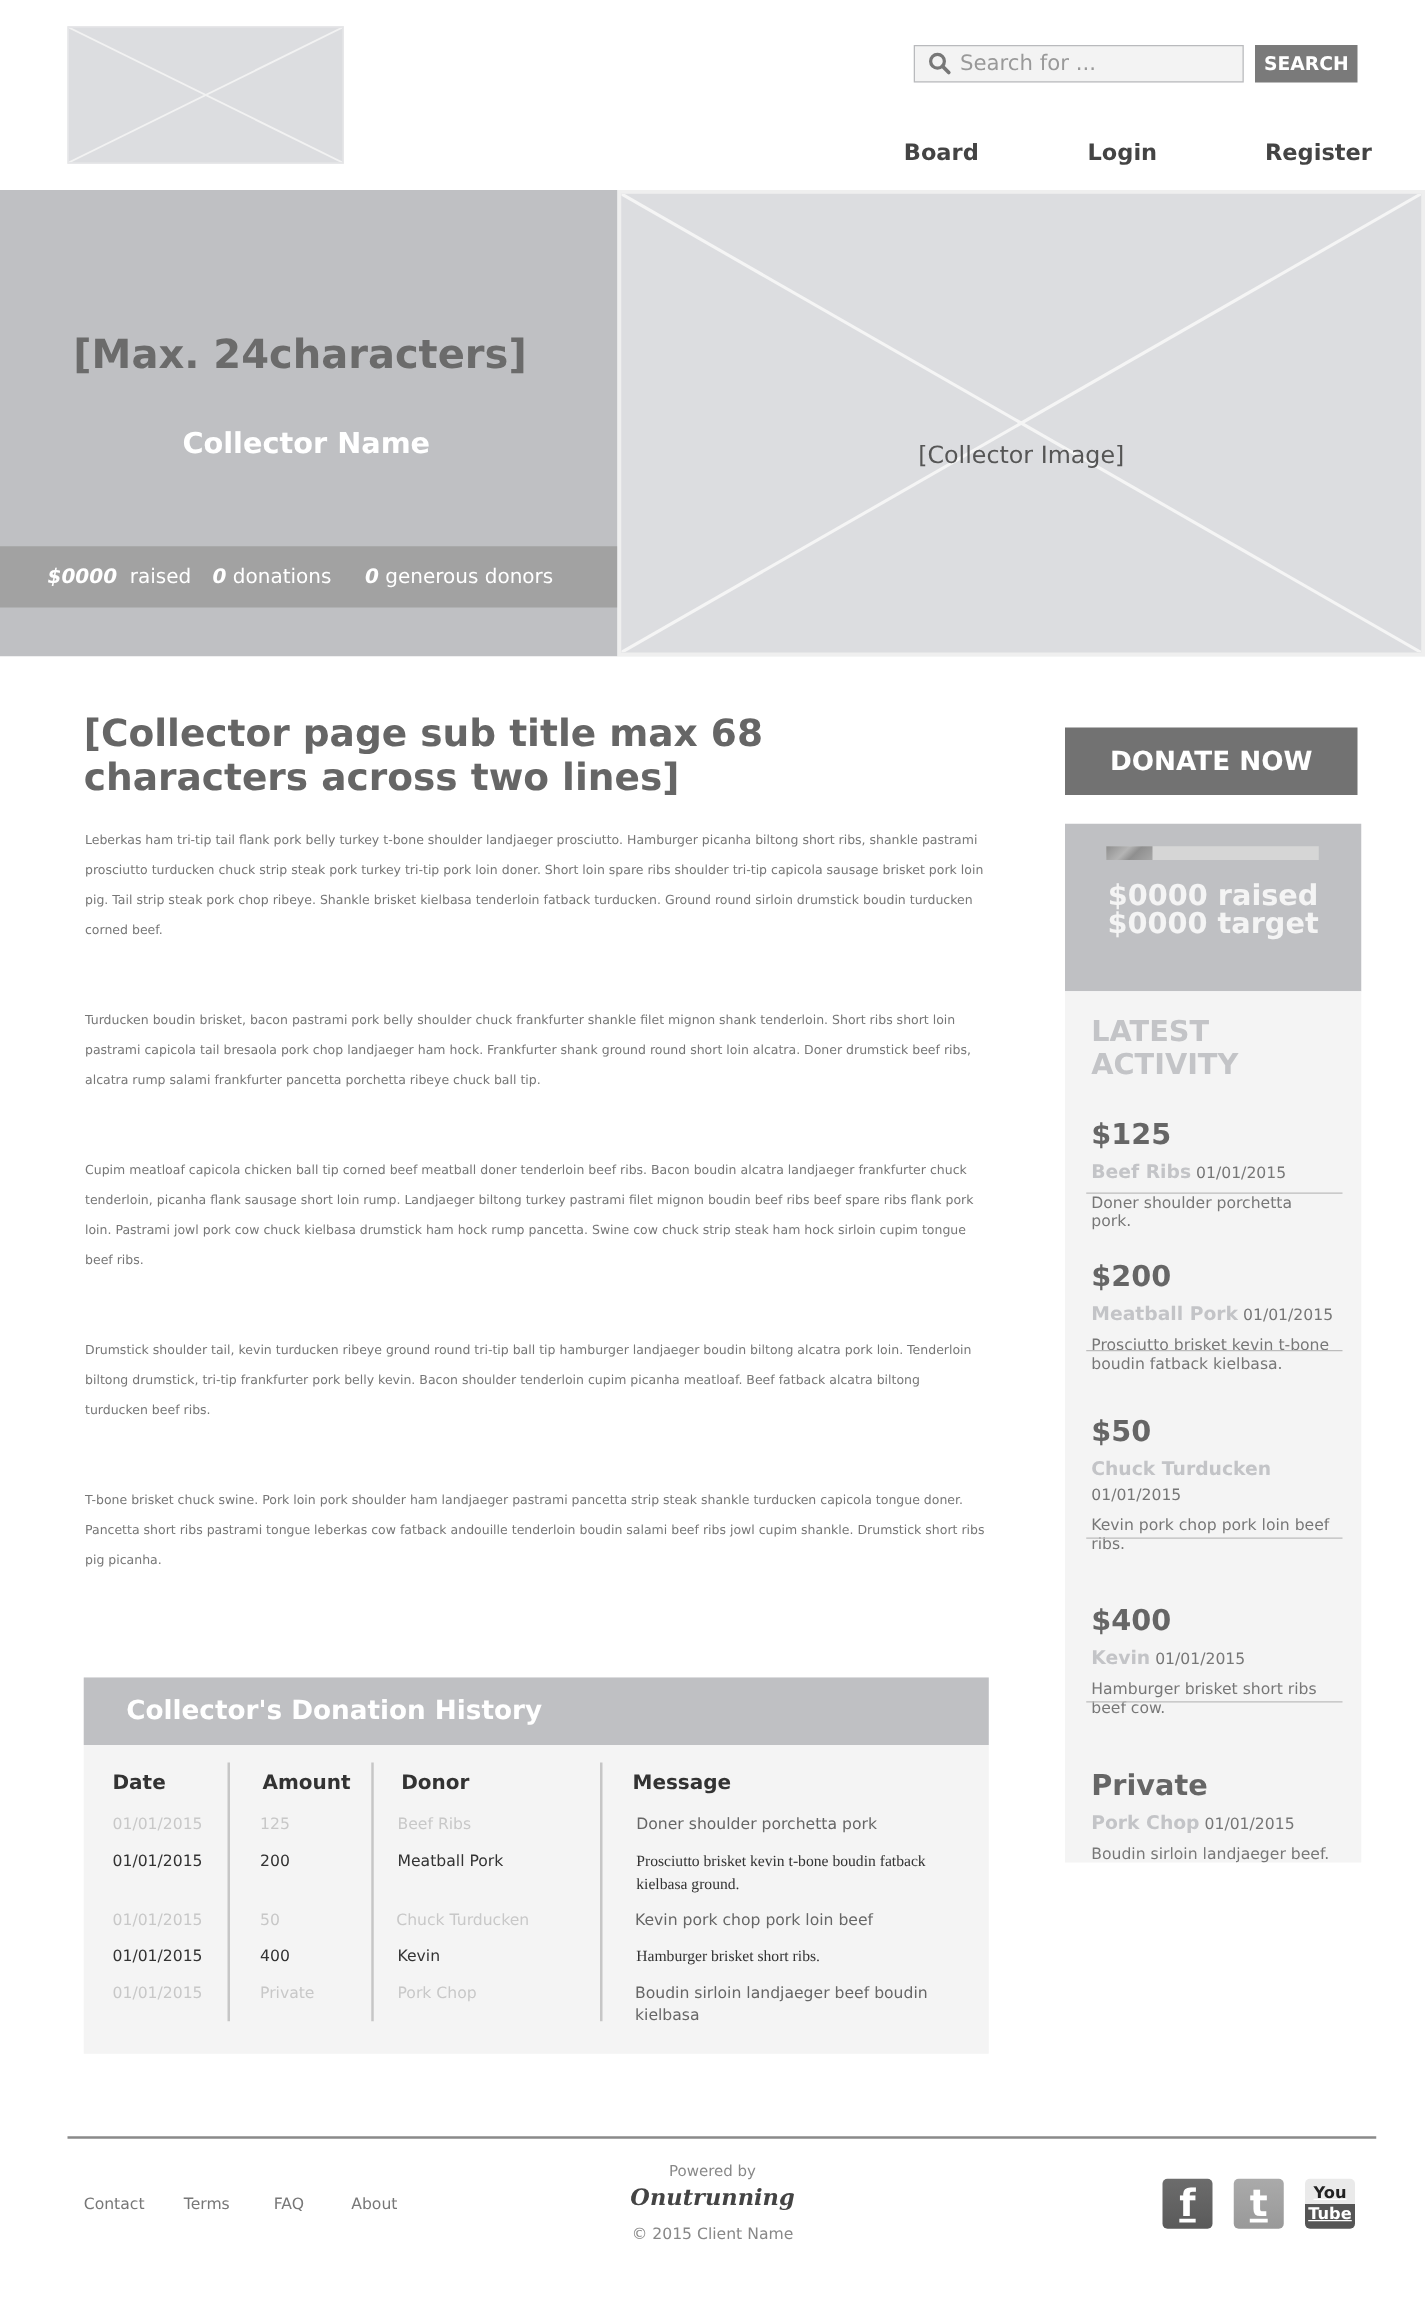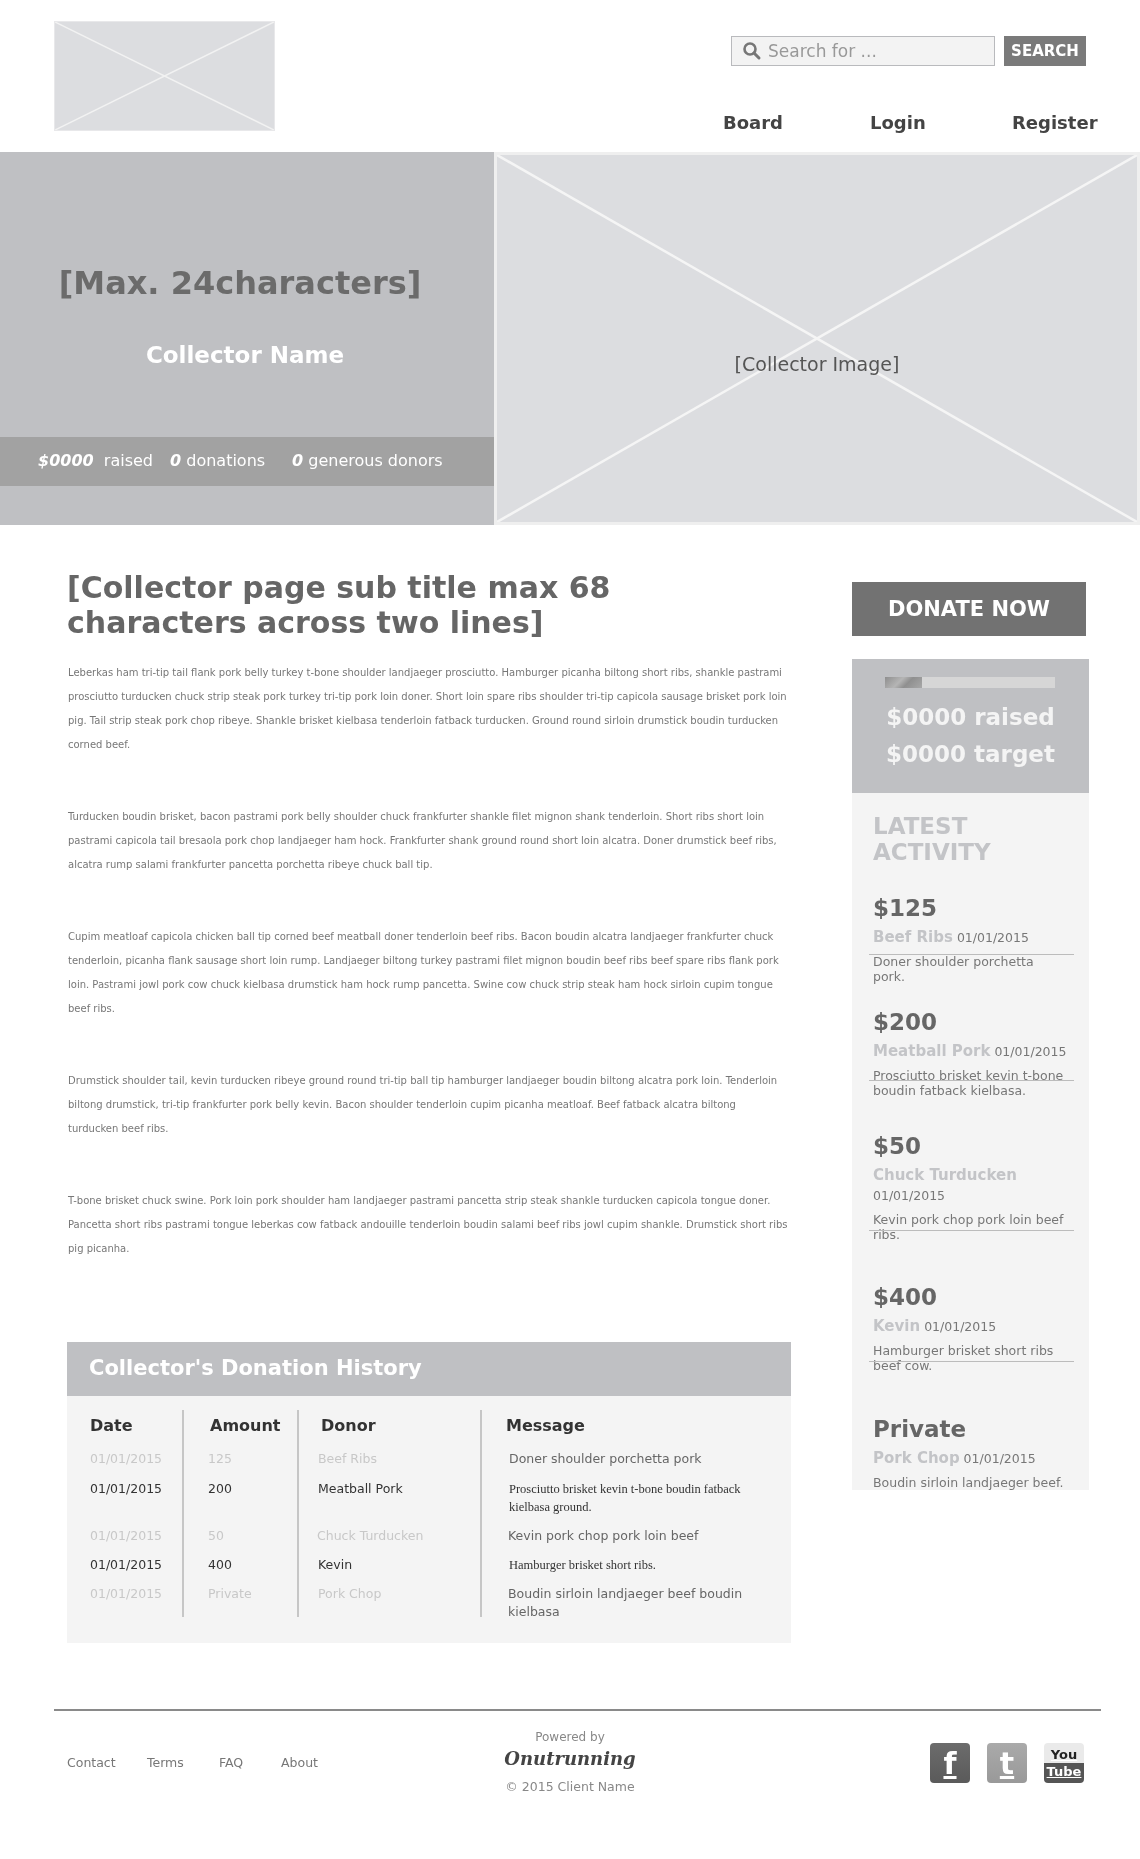--- a/index.html
+++ b/index.html
@@ -26,21 +26,21 @@
   .hero-stats b { font-weight: bold; font-style: italic; }
   .hero-image { left: 494px; top: 152px; width: 646px; height: 373px; border: 3px solid #efefef; }
   .hero-image-label { position: absolute; left: 0; width: 100%; top: 198px; text-align: center; font-family: "DejaVu Sans", sans-serif; font-size: 19px; color: #555; }
 
   
   .subtitle { left: 67px; top: 570px; width: 640px; font-family: "DejaVu Sans", sans-serif; font-weight: bold; font-size: 30px; line-height: 35px; color: #666; }
   .body-para { position: absolute; left: 68px; width: 720px; font-family: "DejaVu Sans", sans-serif; font-size: 10px; line-height: 24px; color: #777; }
 
   
   .history { left: 67px; top: 1342px; width: 724px; height: 301px; background: #f4f4f4; }
-  .history-header { height: 54px; background: #bfc0c3; color: #fff; font-family: "DejaVu Sans", sans-serif; font-weight: bold; font-size: 21px; padding: 14px 0 0 22px; }
+  .history-header { height: 54px; background: #bfc0c3; color: #fff; font-family: "DejaVu Sans", sans-serif; font-weight: bold; font-size: 21px; padding: 14px 0 0 34px; }
   .col-head { position: absolute; top: 74px; font-family: "DejaVu Sans", sans-serif; font-weight: bold; font-size: 16px; color: #333; }
   .vline { position: absolute; top: 68px; width: 2px; height: 207px; background: #c6c6c6; }
   .cell { position: absolute; font-family: "DejaVu Sans", sans-serif; font-size: 12.5px; line-height: 18px; }
   .cell.dim { color: #c8c8c8; }
   .cell.dark { color: #333; }
   .cell.msg { color: #666; width: 260px; }
   .cell.msg.dark { color: #333; font-family: Liberation Serif, serif; }
 
   
   .donate-btn { left: 852px; top: 582px; width: 234px; height: 54px; background: #727272; color: #fff; font-family: "DejaVu Sans", sans-serif; font-weight: bold; font-size: 21px; border: none; display: flex; align-items: center; justify-content: center; }
@@ -179,21 +179,21 @@
   </div>
 </section>
 
 <button class="abs donate-btn">DONATE NOW</button>
 
 <section class="abs progress-box">
   <div class="progress-track">
     <div class="progress-fill" style="width:22%;"></div>
   </div>
   <div class="progress-text" style="top:45px;">$0000 raised</div>
-  <div class="progress-text" style="top:82px;">$0000 target</div>
+  <div class="progress-text" style="top:67px;">$0000 target</div>
 </section>
 
 <section class="abs activity">
   <div class="activity-title">LATEST ACTIVITY</div>
 
   <div class="act-item" style="top:60px;">
     <div class="act-amount">$125</div>
     <div class="act-meta"><span class="donor">Beef Ribs</span> <span>01/01/2015</span></div>
     <div class="act-msg">Doner shoulder porchetta pork.</div>
   </div>

